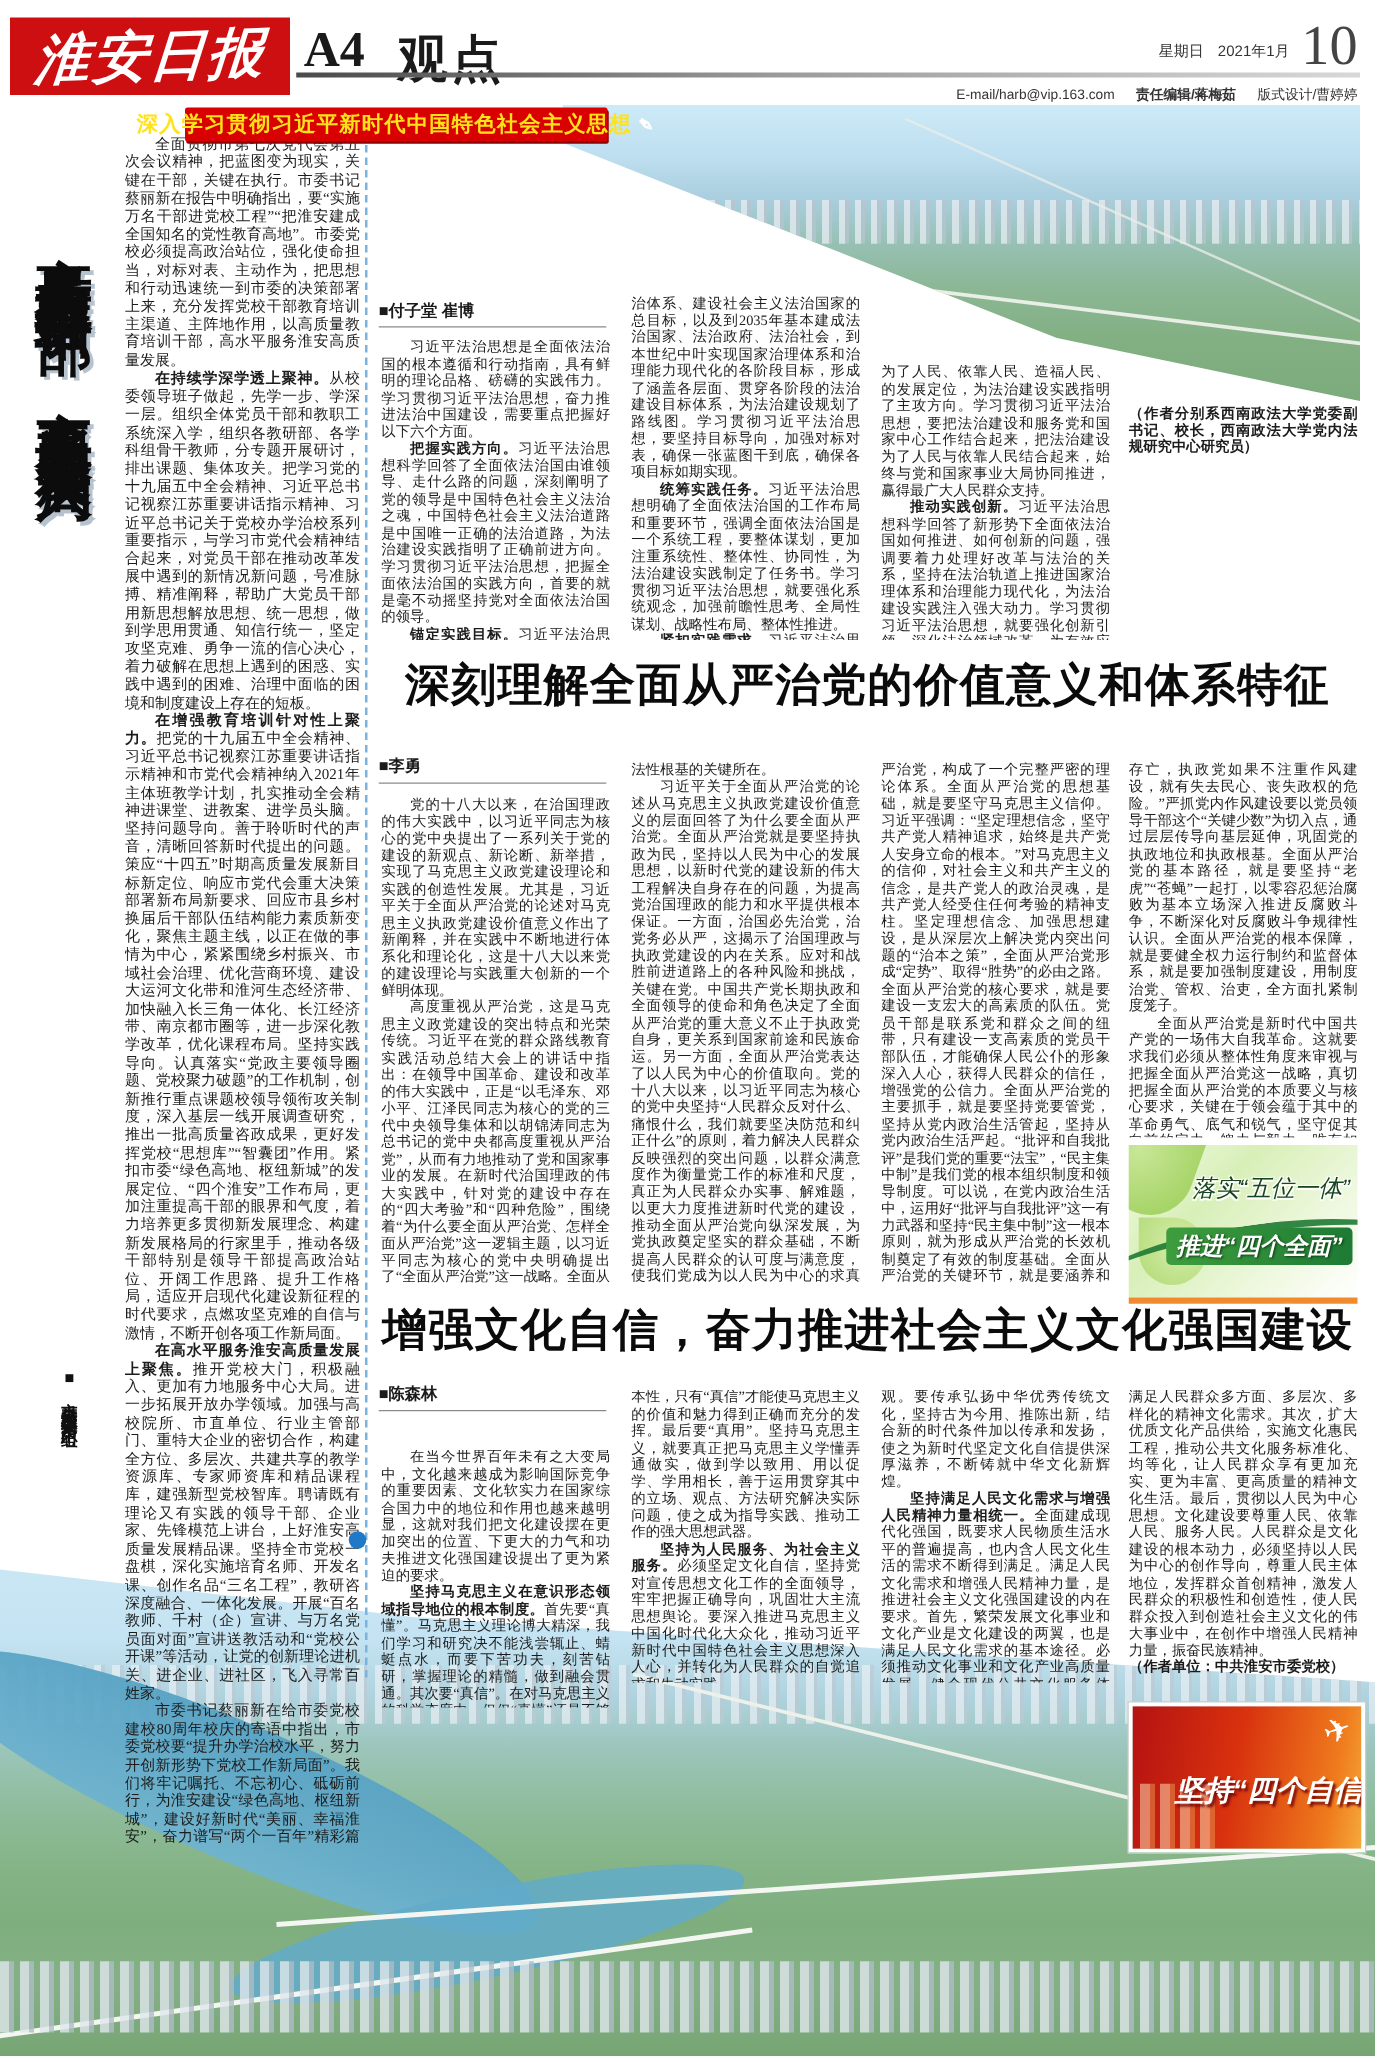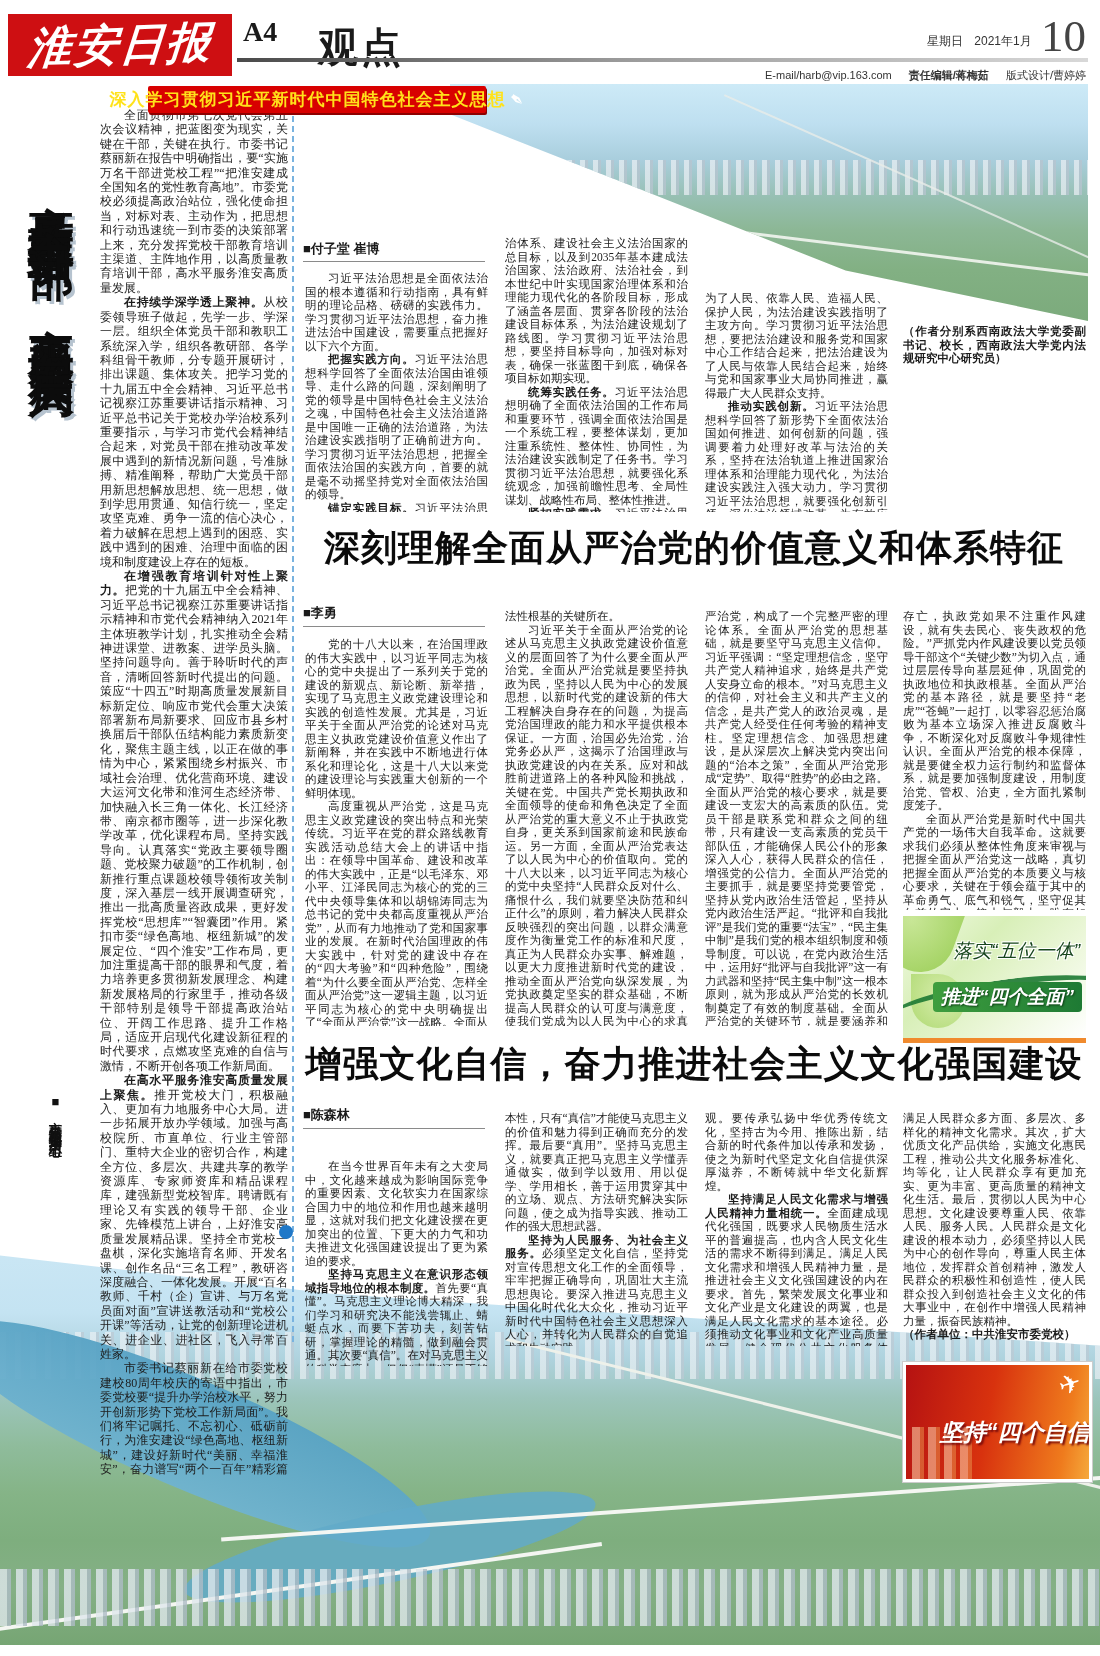--- a/index.html
+++ b/index.html
@@ -3,21 +3,21 @@
 <meta charset="utf-8">
 <style>
   html,body{margin:0;padding:0;background:#e9e9e9;}
   .page{position:relative;width:1100px;height:1656px;margin:0 auto;background:#ffffff;overflow:hidden;
         font-family:"Liberation Serif","DejaVu Serif",serif;color:#1a1a1a;}
   
   .masthead{position:absolute;left:8px;top:14px;width:224px;height:62px;background:#ce0f12;
             display:flex;align-items:center;justify-content:center;}
   .masthead span{color:#fff;font-size:44px;font-weight:bold;font-style:italic;
                  font-family:"Liberation Serif",serif;transform:skewX(-6deg) rotate(-2deg);letter-spacing:2px;}
-  .pageno-label{position:absolute;left:243px;top:16px;font-size:28px;font-weight:900;font-family:"Liberation Serif",serif;}
+  .pageno-label{position:absolute;left:243px;top:16px;font-size:40px;font-weight:900;font-family:"Liberation Serif",serif;}
   .section-label{position:absolute;left:318px;top:20px;font-size:40px;font-weight:900;
                  font-family:"Liberation Sans","DejaVu Sans",sans-serif;letter-spacing:3px;}
   .header-rule{position:absolute;left:237px;top:58px;width:851px;height:4px;
                background:linear-gradient(90deg,#4a4a4a,#9a9a9a 45%,#d8d8d8);}
   .header-right{position:absolute;right:14px;top:10px;text-align:right;
                 font-family:"Liberation Sans","DejaVu Sans",sans-serif;}
   .header-right .l1{font-size:12px;color:#333;}
   .header-right .l1 .big{font-size:45px;font-family:"Liberation Serif",serif;color:#444;
                          font-weight:normal;vertical-align:-6px;margin-left:6px;}
   .header-right .l2{font-size:11px;color:#333;margin-top:6px;}
@@ -162,21 +162,21 @@
       <p class="para">习近平法治思想是全面依法治国的根本遵循和行动指南，具有鲜明的理论品格、磅礴的实践伟力。学习贯彻习近平法治思想，奋力推进法治中国建设，需要重点把握好以下六个方面。</p>
       <p class="para"><b class="lead">把握实践方向。</b>习近平法治思想科学回答了全面依法治国由谁领导、走什么路的问题，深刻阐明了党的领导是中国特色社会主义法治之魂，中国特色社会主义法治道路是中国唯一正确的法治道路，为法治建设实践指明了正确前进方向。学习贯彻习近平法治思想，把握全面依法治国的实践方向，首要的就是毫不动摇坚持党对全面依法治国的领导。</p>
       <p class="para"><b class="lead">锚定实践目标。</b>习近平法治思想科学回答了全面依法治国实现什么目标的问题，提出了建设中国特色社会主义法</p>
     </div>
   <div class="col" style="left:505px;top:237px;height:275px;">
       <p class="para noindent">治体系、建设社会主义法治国家的总目标，以及到2035年基本建成法治国家、法治政府、法治社会，到本世纪中叶实现国家治理体系和治理能力现代化的各阶段目标，形成了涵盖各层面、贯穿各阶段的法治建设目标体系，为法治建设规划了路线图。学习贯彻习近平法治思想，要坚持目标导向，加强对标对表，确保一张蓝图干到底，确保各项目标如期实现。</p>
       <p class="para"><b class="lead">统筹实践任务。</b>习近平法治思想明确了全面依法治国的工作布局和重要环节，强调全面依法治国是一个系统工程，要整体谋划，更加注重系统性、整体性、协同性，为法治建设实践制定了任务书。学习贯彻习近平法治思想，就要强化系统观念，加强前瞻性思考、全局性谋划、战略性布局、整体性推进。</p>
       <p class="para"><b class="lead">紧扣实践需求。</b>习近平法治思想科学回答了法治建设为了什么、依靠谁的问题，强调要更好发挥法治固根本、稳预期、利长远的保障作用，坚持法治建设</p>
     </div>
   <div class="col" style="left:705px;top:292px;height:220px;">
-      <p class="para noindent">为了人民、依靠人民、造福人民、保护人民，为法治建设实践指明了主攻方向。学习贯彻习近平法治思想，要把法治建设和服务党和国家中心工作结合起来，把法治建设为了人民与依靠人民结合起来，始终与党和国家事业大局协同推进，赢得最广大人民群众支持。</p>
+      <p class="para noindent">为了人民、依靠人民、造福人民、的发展定位，为法治建设实践指明了主攻方向。学习贯彻习近平法治思想，要把法治建设和服务党和国家中心工作结合起来，把法治建设为了人民与依靠人民结合起来，始终与党和国家事业大局协同推进，赢得最广大人民群众支持。</p>
       <p class="para"><b class="lead">推动实践创新。</b>习近平法治思想科学回答了新形势下全面依法治国如何推进、如何创新的问题，强调要着力处理好改革与法治的关系，坚持在法治轨道上推进国家治理体系和治理能力现代化，为法治建设实践注入强大动力。学习贯彻习近平法治思想，就要强化创新引领，深化法治领域改革，为有效应对重大挑战、抵御重大风险、克服大阻力、解决重大矛盾提供坚强保障。</p>
     </div>
   <div class="col" style="left:903px;top:325px;height:187px;">
       <p class="para bold noindent">（作者分别系西南政法大学党委副书记、校长，西南政法大学党内法规研究中心研究员）</p>
     </div>
 
   <div class="headline h-a2">深刻理解全面从严治党的价值意义和体系特征</div>
   <div class="byline" style="top:604px;">■李勇</div>
   <div class="byrule" style="top:626px;"></div>
   <div class="col" style="left:305px;top:638px;height:388px;">

